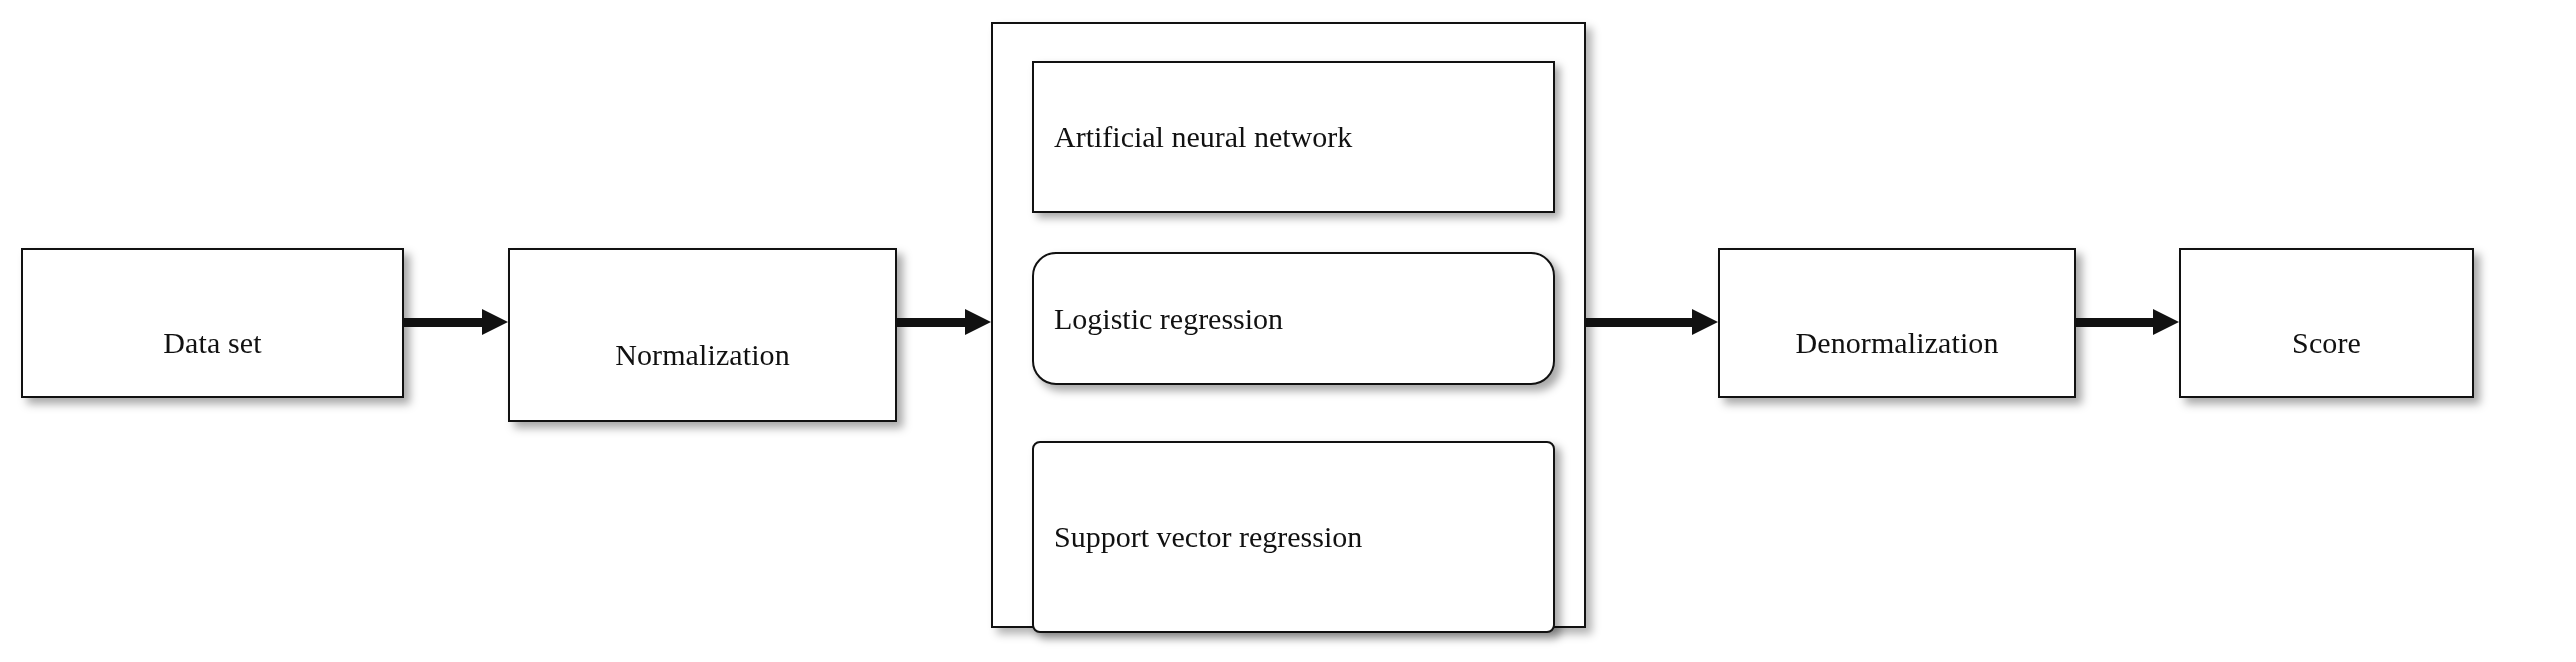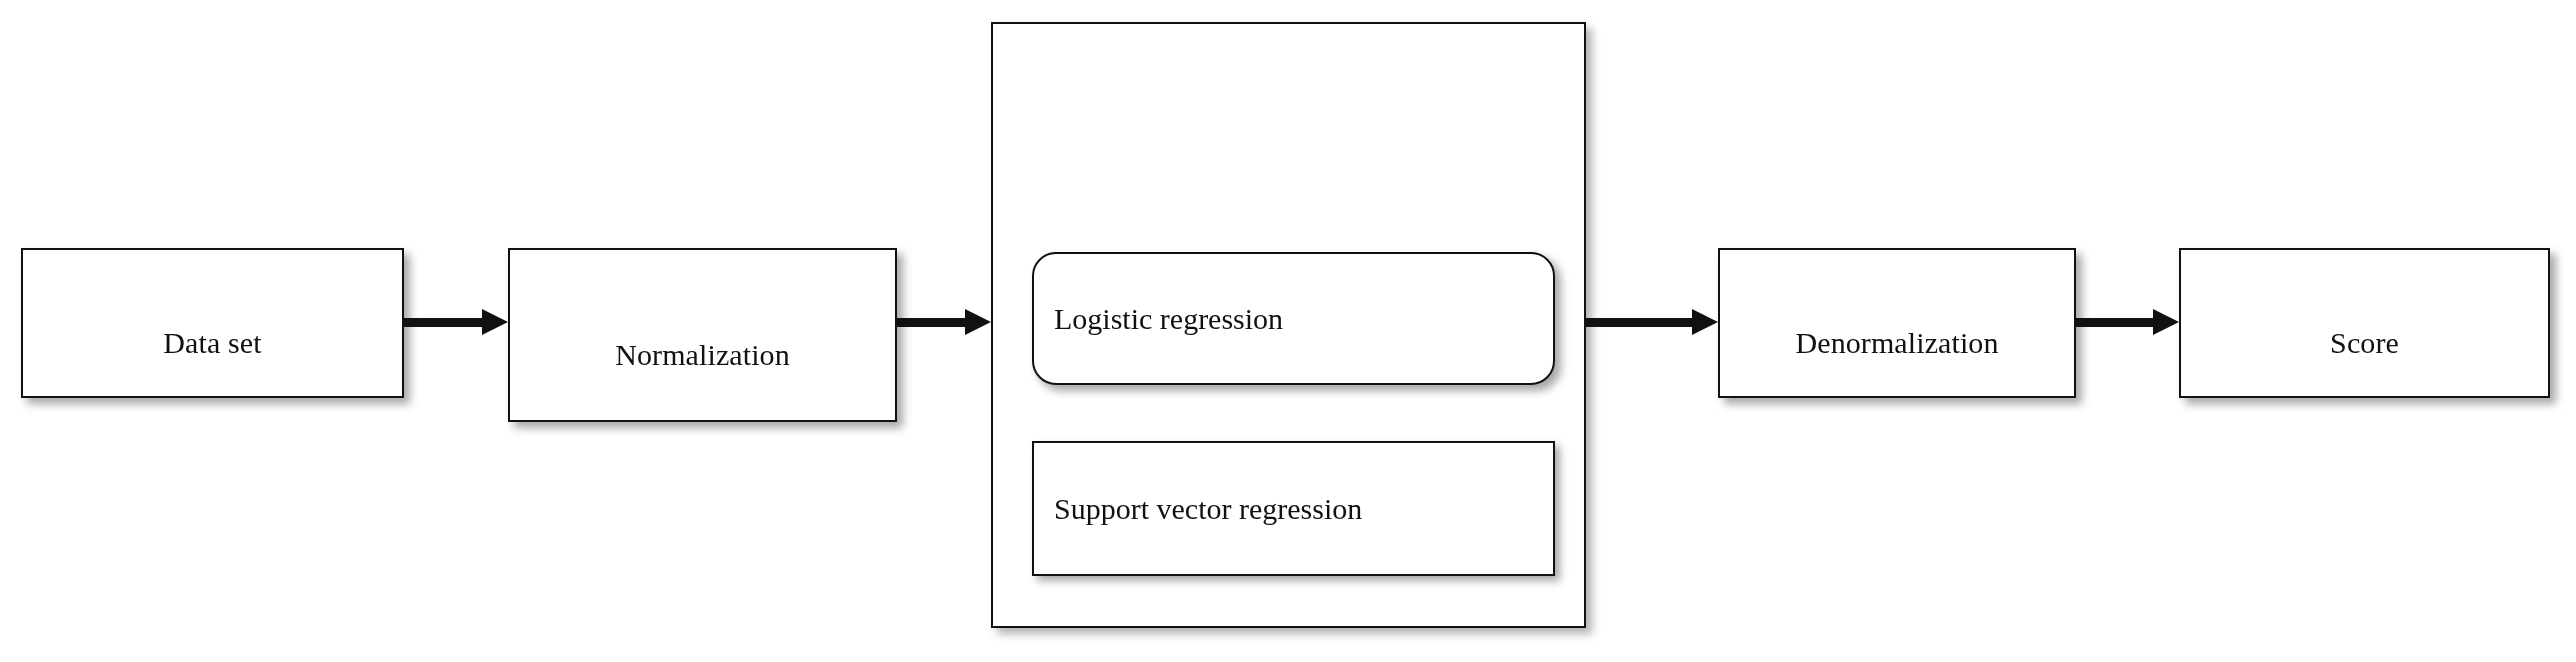--- a/index.html
+++ b/index.html
@@ -36,21 +36,21 @@
   }
   .box.center .label {
     text-align: center;
     margin-top: 40px;
   }
 
   
   #box-dataset        { left: 21px;   top: 248px; width: 383px; height: 150px; }
   #box-normalization  { left: 508px;  top: 248px; width: 389px; height: 174px; }
   #box-denormalization{ left: 1718px; top: 248px; width: 358px; height: 150px; align-items: center; }
-  #box-score          { left: 2179px; top: 248px; width: 371px; height: 150px; }
+  #box-score          { left: 2179px; top: 248px; width: 295px; height: 150px; }
 
   
   #model-container {
     position: absolute;
     box-sizing: border-box;
     left: 991px;
     top: 22px;
     width: 595px;
     height: 606px;
     background: #ffffff;
@@ -72,21 +72,21 @@
     width: 100%;
     text-align: left;
     padding-left: 20px;
     color: #111111;
     font-size: 30px;
     line-height: 1.12;
     white-space: nowrap;
   }
   #model-ann { top: 37px;  height: 152px; }
   #model-lr  { top: 228px; height: 133px; border-radius: 24px; }
-  #model-svr { top: 417px; height: 135px; }
+  #model-svr { top: 417px; height: 192px; border-radius: 8px; }
 
   
   .arrow {
     position: absolute;
     height: 26px;
     top: 309px;
   }
   .arrow .shaft {
     position: absolute;
     left: 0;
@@ -135,20 +135,23 @@
   <div class="box center" id="box-normalization">
     <span class="label">Normalization</span>
   </div>
 
   <div class="arrow" id="arrow-2">
     <div class="shaft"></div>
     <div class="head"></div>
   </div>
 
   <div id="model-container">
+    <div class="model-box" id="model-ann">
+      <span class="label">Artificial neural network</span>
+    </div>
     <div class="model-box" id="model-lr">
       <span class="label">Logistic regression</span>
     </div>
     <div class="model-box" id="model-svr">
       <span class="label">Support vector regression</span>
     </div>
   </div>
 
   <div class="arrow" id="arrow-3">
     <div class="shaft"></div>

